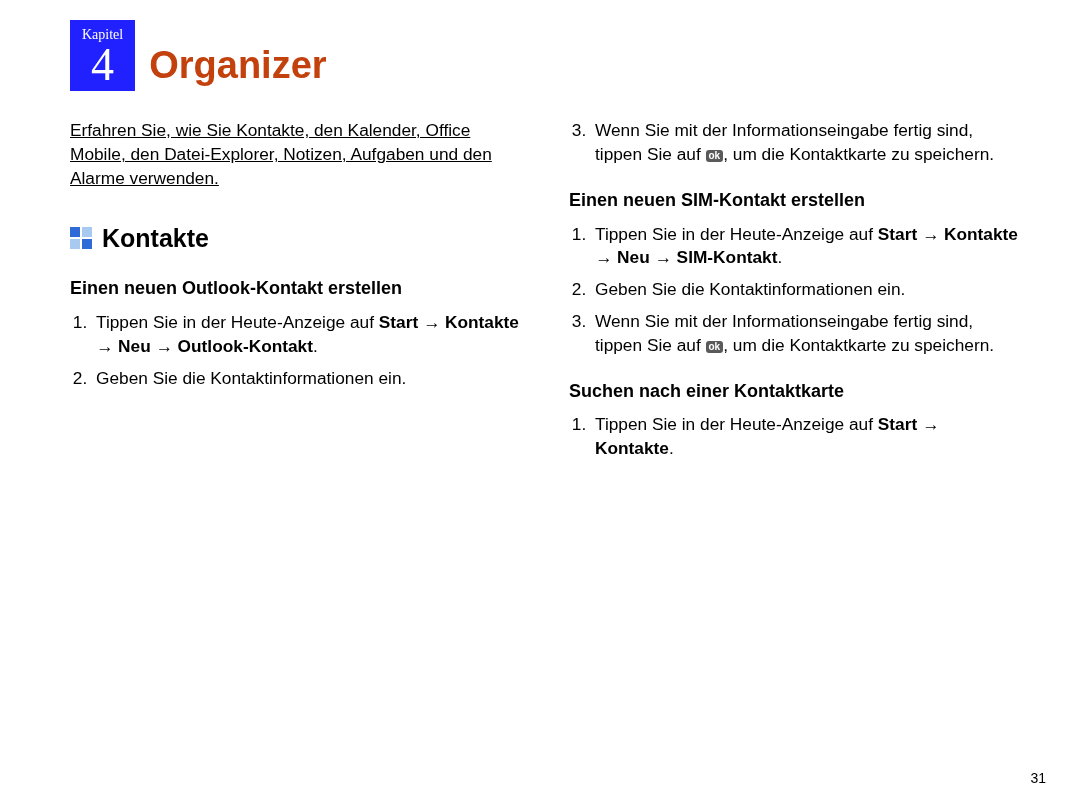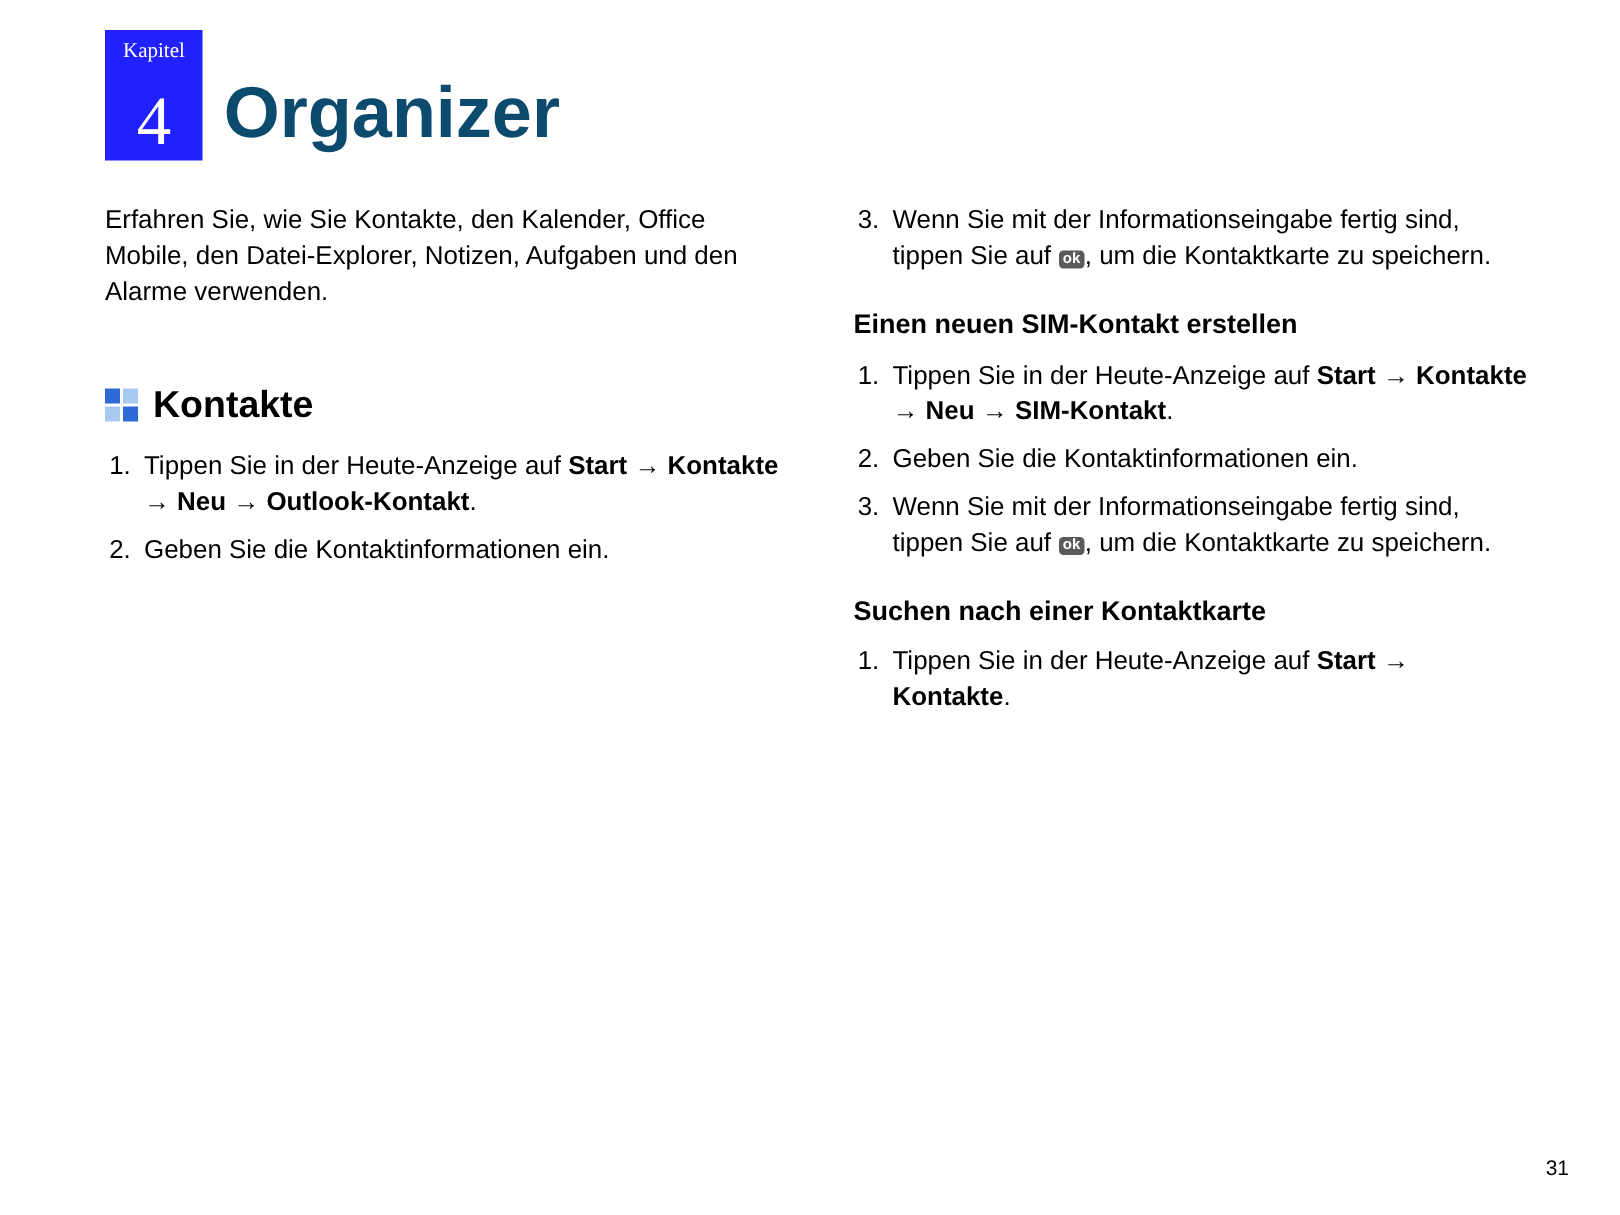--- a/index.html
+++ b/index.html
@@ -23,47 +23,47 @@
   .chapter-badge {
     background: #2120ff;
     color: #fff;
     padding: 8px 12px 6px 12px;
     text-align: center;
     line-height: 1;
   }
   .chapter-badge .label {
     font-size: 14px;
     display: block;
-    margin-bottom: 18px;
+    margin-bottom: 2px;
     font-family: Georgia, 'Times New Roman', serif;
   }
   .chapter-badge .num {
     font-size: 46px;
     font-family: Georgia, 'Times New Roman', serif;
     display: block;
     line-height: 0.9;
   }
   .chapter-title {
-    color: #0c4a6e;
-    font-size: 48px;
+    color: #c2410c;
+    font-size: 38px;
     font-weight: bold;
     font-family: Verdana, sans-serif;
     padding-bottom: 4px;
     text-align: right;
   }
   .columns {
     display: flex;
     gap: 48px;
   }
   .col {
     flex: 1;
     font-size: 17.3px;
     line-height: 1.38;
   }
-  .intro { margin-bottom: 46px; }
+  .intro { margin-bottom: 30px; text-decoration: underline; }
   .section-head {
     display: flex;
     align-items: center;
     gap: 10px;
     margin-bottom: 12px;
   }
   .win-icon {
     width: 22px; height: 22px;
     display: grid;
     grid-template-columns: 1fr 1fr;
@@ -135,20 +135,21 @@
       <div class="section-head">
         <span class="win-icon">
           <span class="a"></span>
             <span class="b"></span>
             <span class="c"></span>
             <span class="d"></span>
         </span>
         <span class="section-title">Kontakte</span>
       </div>
 
+      <div class="sub-head">Einen neuen Outlook-Kontakt erstellen</div>
       <ol class="steps">
         <li>
           <span>Tippen Sie in der Heute-Anzeige auf </span><b>Start → Kontakte → Neu → Outlook-Kontakt</b><span>.</span>
         </li>
         <li>Geben Sie die Kontaktinformationen ein.</li>
       </ol>
     </div>
 
     <div class="col">
       <ol class="steps" start="3">

